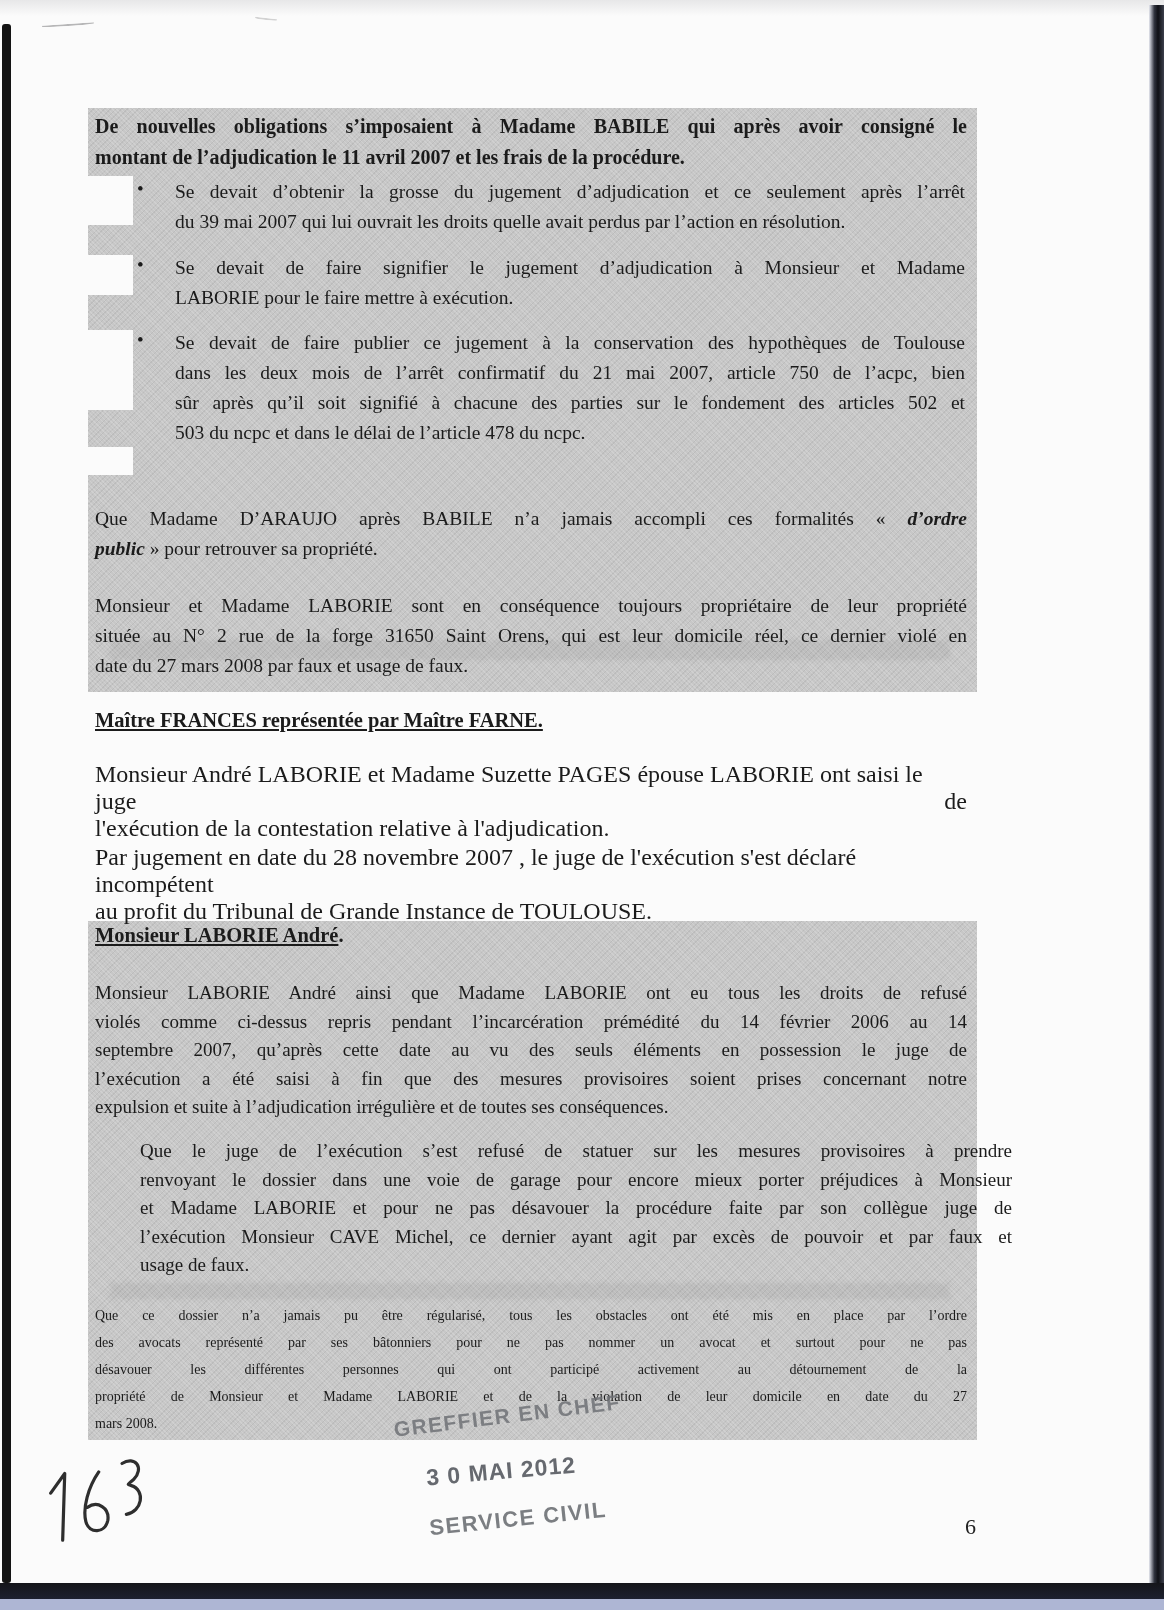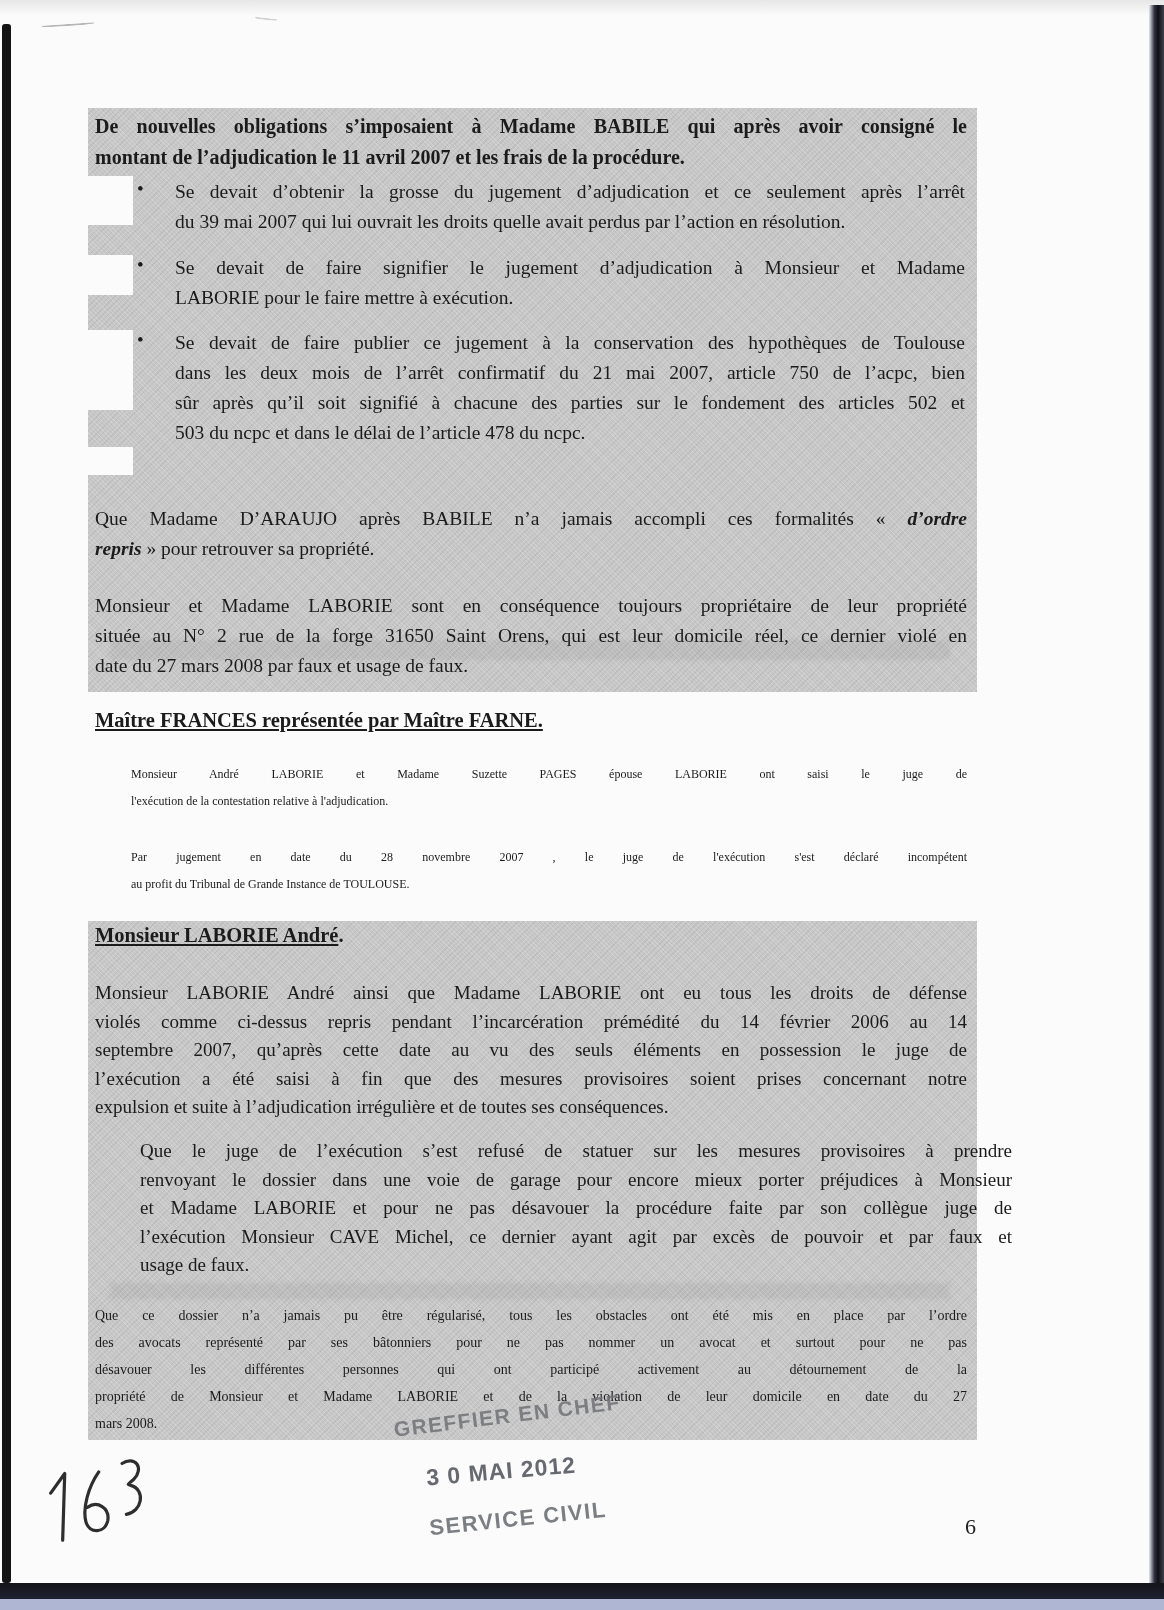--- a/index.html
+++ b/index.html
@@ -54,21 +54,21 @@
   .bullet .txt { margin-left:80px; width:790px; }
   .bullet .dot { position:absolute; left:42px; top:1px; font-size:19px; }
   #bullet-1 { top:177px; } #bullet-2 { top:253px; } #bullet-3 { top:328px; }
   #p-araujo { top:504px; } #p-propriete { top:591px; }
 
   .hdg { position:absolute; left:95px; font-weight:bold; font-size:20.5px; }
   .hdg .u { text-decoration:underline; }
   #h-frances { top:709px; }
   #h-laborie { top:924px;text-align:right; }
 
-  .lower .ln { line-height:27px; font-size:12px;margin-left:36px; }
+  .lower .ln { line-height:27px; font-size:24px; }
   #p-saisi { top:761px; } #p-jugement { top:844px; }
   #p-droits, #p-refuse { } 
   #p-droits { top:979px; } #p-refuse { top:1137px;margin-left:45px; } #p-dossier { top:1302px; }
   #p-droits .ln, #p-refuse .ln { line-height:28.5px; font-size:19px; }
   #p-dossier .ln { line-height:27px; font-size:14px; }
 
   
   .stamp { position:absolute; font-family:"Liberation Sans","DejaVu Sans",sans-serif;
     font-weight:bold; white-space:nowrap; }
   #stamp-greffier { left:393px; top:1404px; font-size:21px; letter-spacing:1.5px;
@@ -123,21 +123,21 @@
     <div class="txt">
       <div class="ln jl">Se devait de faire publier ce jugement à la conservation des hypothèques de Toulouse</div>
       <div class="ln jl">dans les deux mois de l’arrêt confirmatif du 21 mai 2007, article 750 de l’acpc, bien</div>
       <div class="ln jl">sûr après qu’il soit signifié à chacune des parties sur le fondement des articles 502 et</div>
       <div class="ln ll">503 du ncpc et dans le délai de l’article 478 du ncpc.</div>
     </div>
   </div>
 
   <div class="blk" id="p-araujo">
     <div class="ln jl"><span>Que Madame D’ARAUJO après BABILE n’a jamais accompli ces formalités « </span><span class="bi">d’ordre</span></div>
-    <div class="ln ll"><span class="bi">repris</span><span> » pour retrouver sa propriété.</span></div>
+    <div class="ln ll"><span class="bi">public</span><span> » pour retrouver sa propriété.</span></div>
   </div>
 
   <div class="blk" id="p-propriete">
     <div class="ln jl">Monsieur et Madame LABORIE sont en conséquence toujours propriétaire de leur propriété</div>
     <div class="ln jl">située au N° 2 rue de la forge 31650 Saint Orens, qui est leur domicile réel, ce dernier violé en</div>
     <div class="ln ll">date du 27 mars 2008 par faux et usage de faux.</div>
   </div>
 
   <div class="hdg" id="h-frances">
     <span class="u">Maître FRANCES représentée par Maître FARNE.</span>
@@ -151,21 +151,21 @@
   <div class="blk lower" id="p-jugement">
     <div class="ln jl">Par jugement en date du 28 novembre 2007 , le juge de l'exécution s'est déclaré incompétent</div>
     <div class="ln ll">au profit du Tribunal de Grande Instance de TOULOUSE.</div>
   </div>
 
   <div class="hdg" id="h-laborie">
     <span class="u">Monsieur LABORIE André</span><span>.</span>
   </div>
 
   <div class="blk" id="p-droits">
-    <div class="ln jl">Monsieur LABORIE André ainsi que Madame LABORIE ont eu tous les droits de défense</div>
+    <div class="ln jl">Monsieur LABORIE André ainsi que Madame LABORIE ont eu tous les droits de refusé</div>
     <div class="ln jl">violés comme ci-dessus repris pendant l’incarcération prémédité du 14 février 2006 au 14</div>
     <div class="ln jl">septembre 2007, qu’après cette date au vu des seuls éléments en possession le juge de</div>
     <div class="ln jl">l’exécution a été saisi à fin que des mesures provisoires soient prises concernant notre</div>
     <div class="ln ll">expulsion et suite à l’adjudication irrégulière et de toutes ses conséquences.</div>
   </div>
 
   <div class="blk" id="p-refuse">
     <div class="ln jl">Que le juge de l’exécution s’est refusé de statuer sur les mesures provisoires à prendre</div>
     <div class="ln jl">renvoyant le dossier dans une voie de garage pour encore mieux porter préjudices à Monsieur</div>
     <div class="ln jl">et Madame LABORIE et pour ne pas désavouer la procédure faite par son collègue juge de</div>

